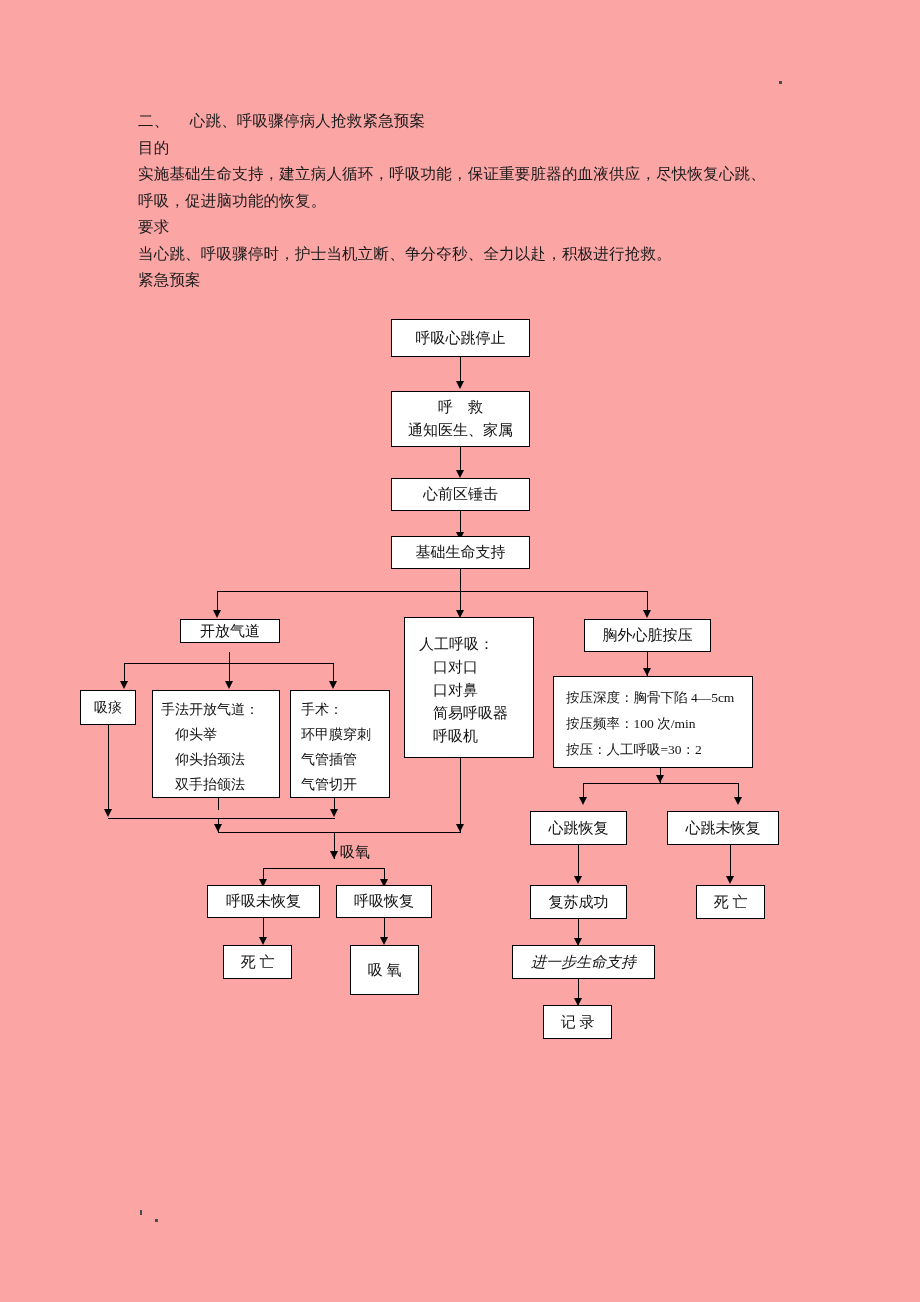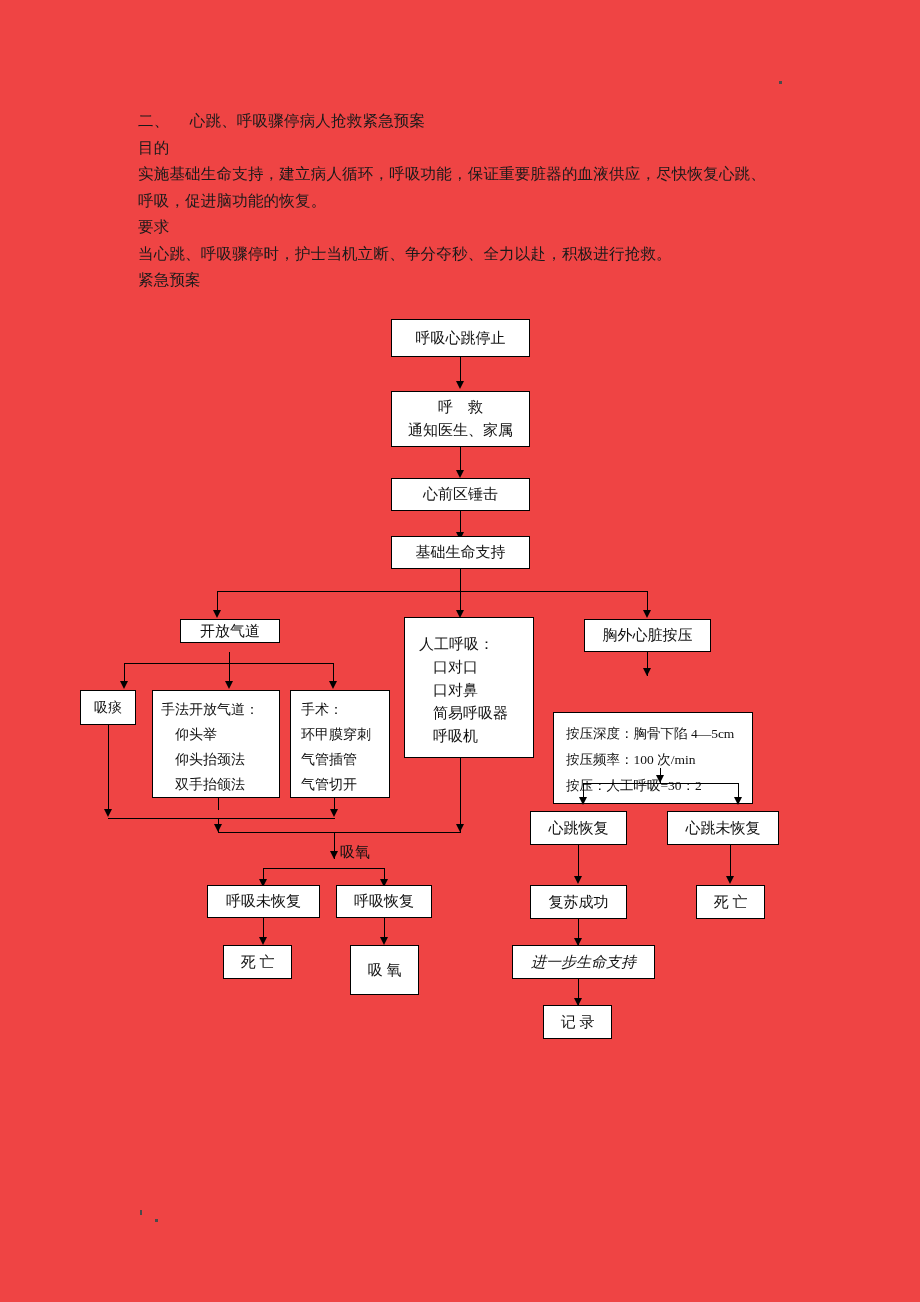--- a/index.html
+++ b/index.html
@@ -8,21 +8,21 @@
     background: #ffffff;
   }
   body {
     font-family: "Liberation Serif", "DejaVu Serif", serif;
     color: #000000;
   }
   #page {
     position: relative;
     width: 920px;
     height: 1302px;
-    background: #ef4444;
+    background: #fca5a5;
     overflow: hidden;
   }
 
   
   .prose {
     position: absolute;
     left: 138px;
     top: 108px;
     width: 680px;
     font-size: 15.5px;
@@ -221,21 +221,21 @@
   <div class="node center" style="left:223px; top:945px; width:69px; height:34px;">
     <span class="ln">死 亡</span>
   </div>
   <div class="node center" style="left:350px; top:945px; width:69px; height:50px;">
     <span class="ln">吸 氧</span>
   </div>
 
   <div class="vline" style="left:647px; top:652px; height:24px;"></div>
   <div class="arrow" style="left:643px; top:668px;"></div>
 
-  <div class="node left" style="left:553px; top:676px; width:200px; height:92px; padding-top:4px; padding-left:12px; font-size:13.5px; line-height:26px;margin-top:36px;">
+  <div class="node left" style="left:553px; top:676px; width:200px; height:92px; padding-top:4px; padding-left:12px; font-size:13.5px; line-height:26px;">
     <span class="ln">按压深度：胸骨下陷 4—5cm</span>
     <span class="ln">按压频率：100 次/min</span>
     <span class="ln">按压：人工呼吸=30：2</span>
   </div>
 
   <div class="vline" style="left:660px; top:768px; height:15px;"></div>
   <div class="arrow" style="left:656px; top:775px;"></div>
   <div class="hline" style="left:583px; top:783px; width:155px;"></div>
   <div class="vline" style="left:583px; top:783px; height:17px;"></div>
   <div class="arrow" style="left:579px; top:797px;"></div>

